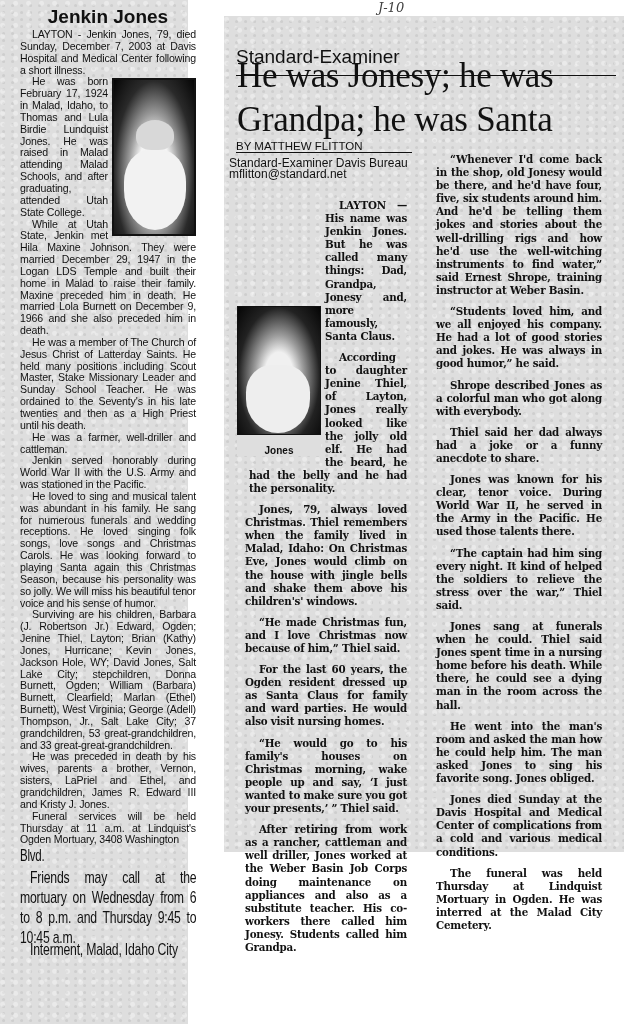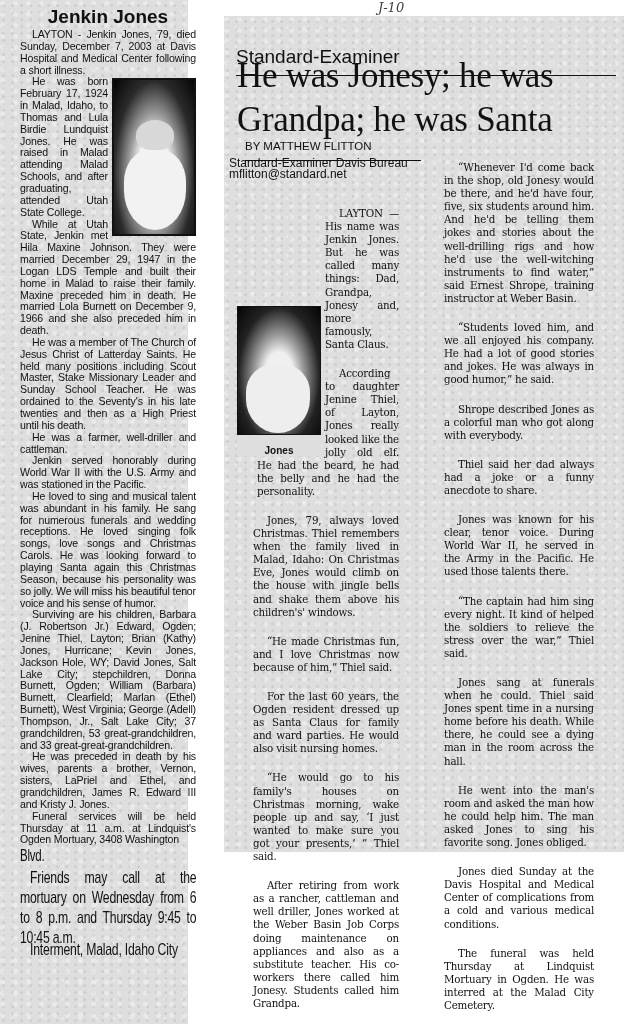--- a/index.html
+++ b/index.html
@@ -71,32 +71,32 @@
     }
     #headline {
       position: absolute; left: 237px; top: 54px; width: 390px;
       font-family: "Liberation Serif", serif;
       font-size: 35px; line-height: 44px; letter-spacing: -0.3px;
       margin: 0; font-weight: normal;
     }
     #byline {
       position: absolute; left: 236px; top: 140px; width: 176px;
       font-family: "Liberation Sans", sans-serif; font-size: 11.5px;
-      border-bottom: 1px solid #111; padding-bottom: 8px; margin-left: 9px;
+      border-bottom: 1px solid #111; padding-bottom: 0;
     }
     #bureau {
       position: absolute; left: 229px; top: 158px; width: 180px;
       font-family: "Liberation Sans", sans-serif; font-size: 12px; line-height: 11px;
     }
     .art-col {
       position: absolute;
       font-family: "DejaVu Serif", serif; font-size: 10.3px; line-height: 13.1px;
       text-align: justify; letter-spacing: -0.2px;
     }
-    .art-col p { margin: 16px; text-indent: 14px; }
+    .art-col p { margin: 8px; text-indent: 14px; font-weight: bold; }
     #art-col-1 { left: 237px; top: 191px; width: 178px; }
     #art-col-2 { left: 428px; top: 145px; width: 182px; }
     #art-photo-wrap {
       float: left; width: 84px; margin: 2px 6px 0 0;
     }
     #art-photo {
       width: 82px; height: 127px;
       background: radial-gradient(ellipse at 50% 55%, #f0f0f0 0 25%, #9c9c9c 42%, #222 70%, #050505 100%);
       border: 1px solid #111; position: relative;
     }

